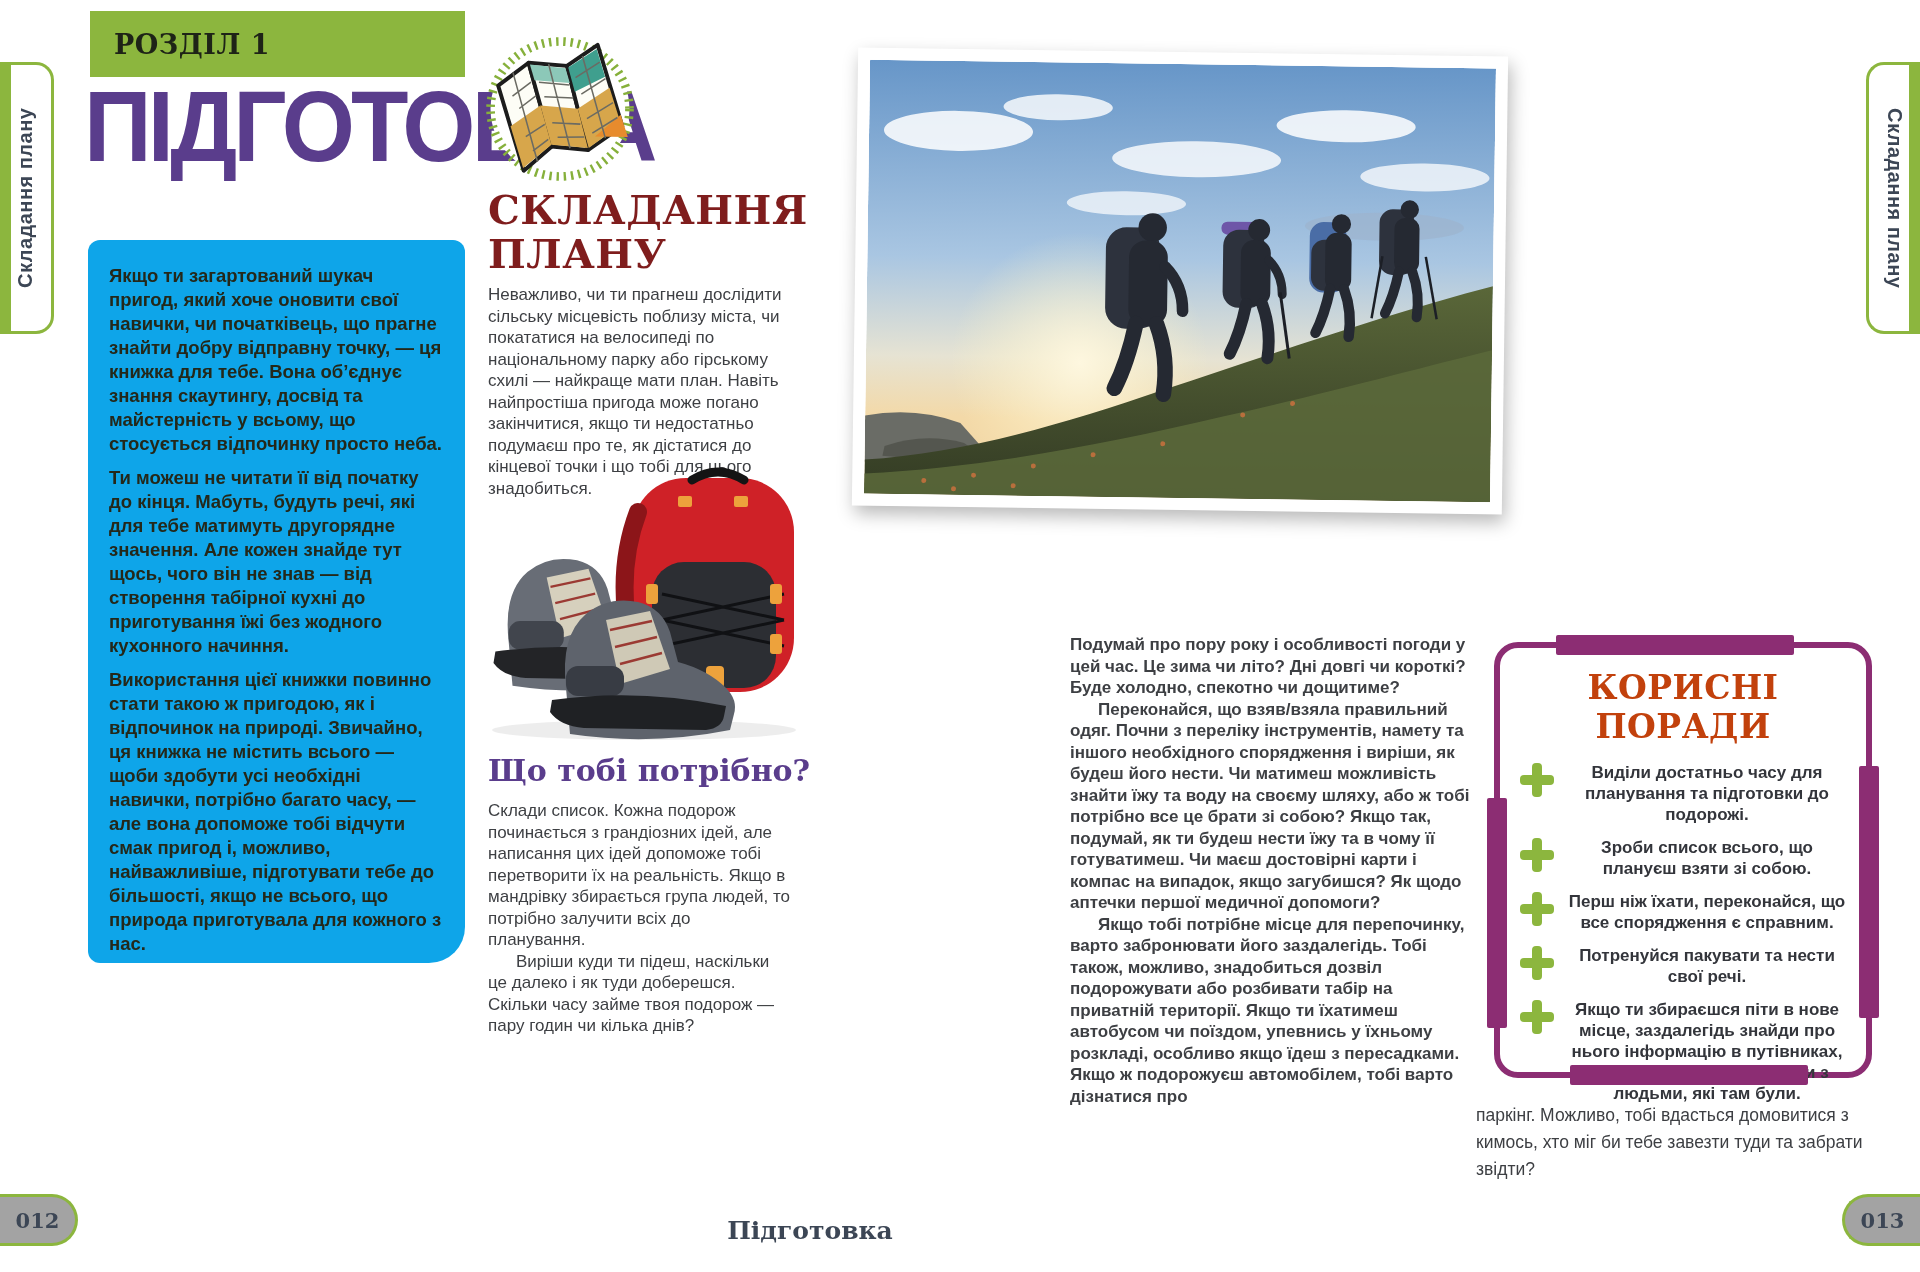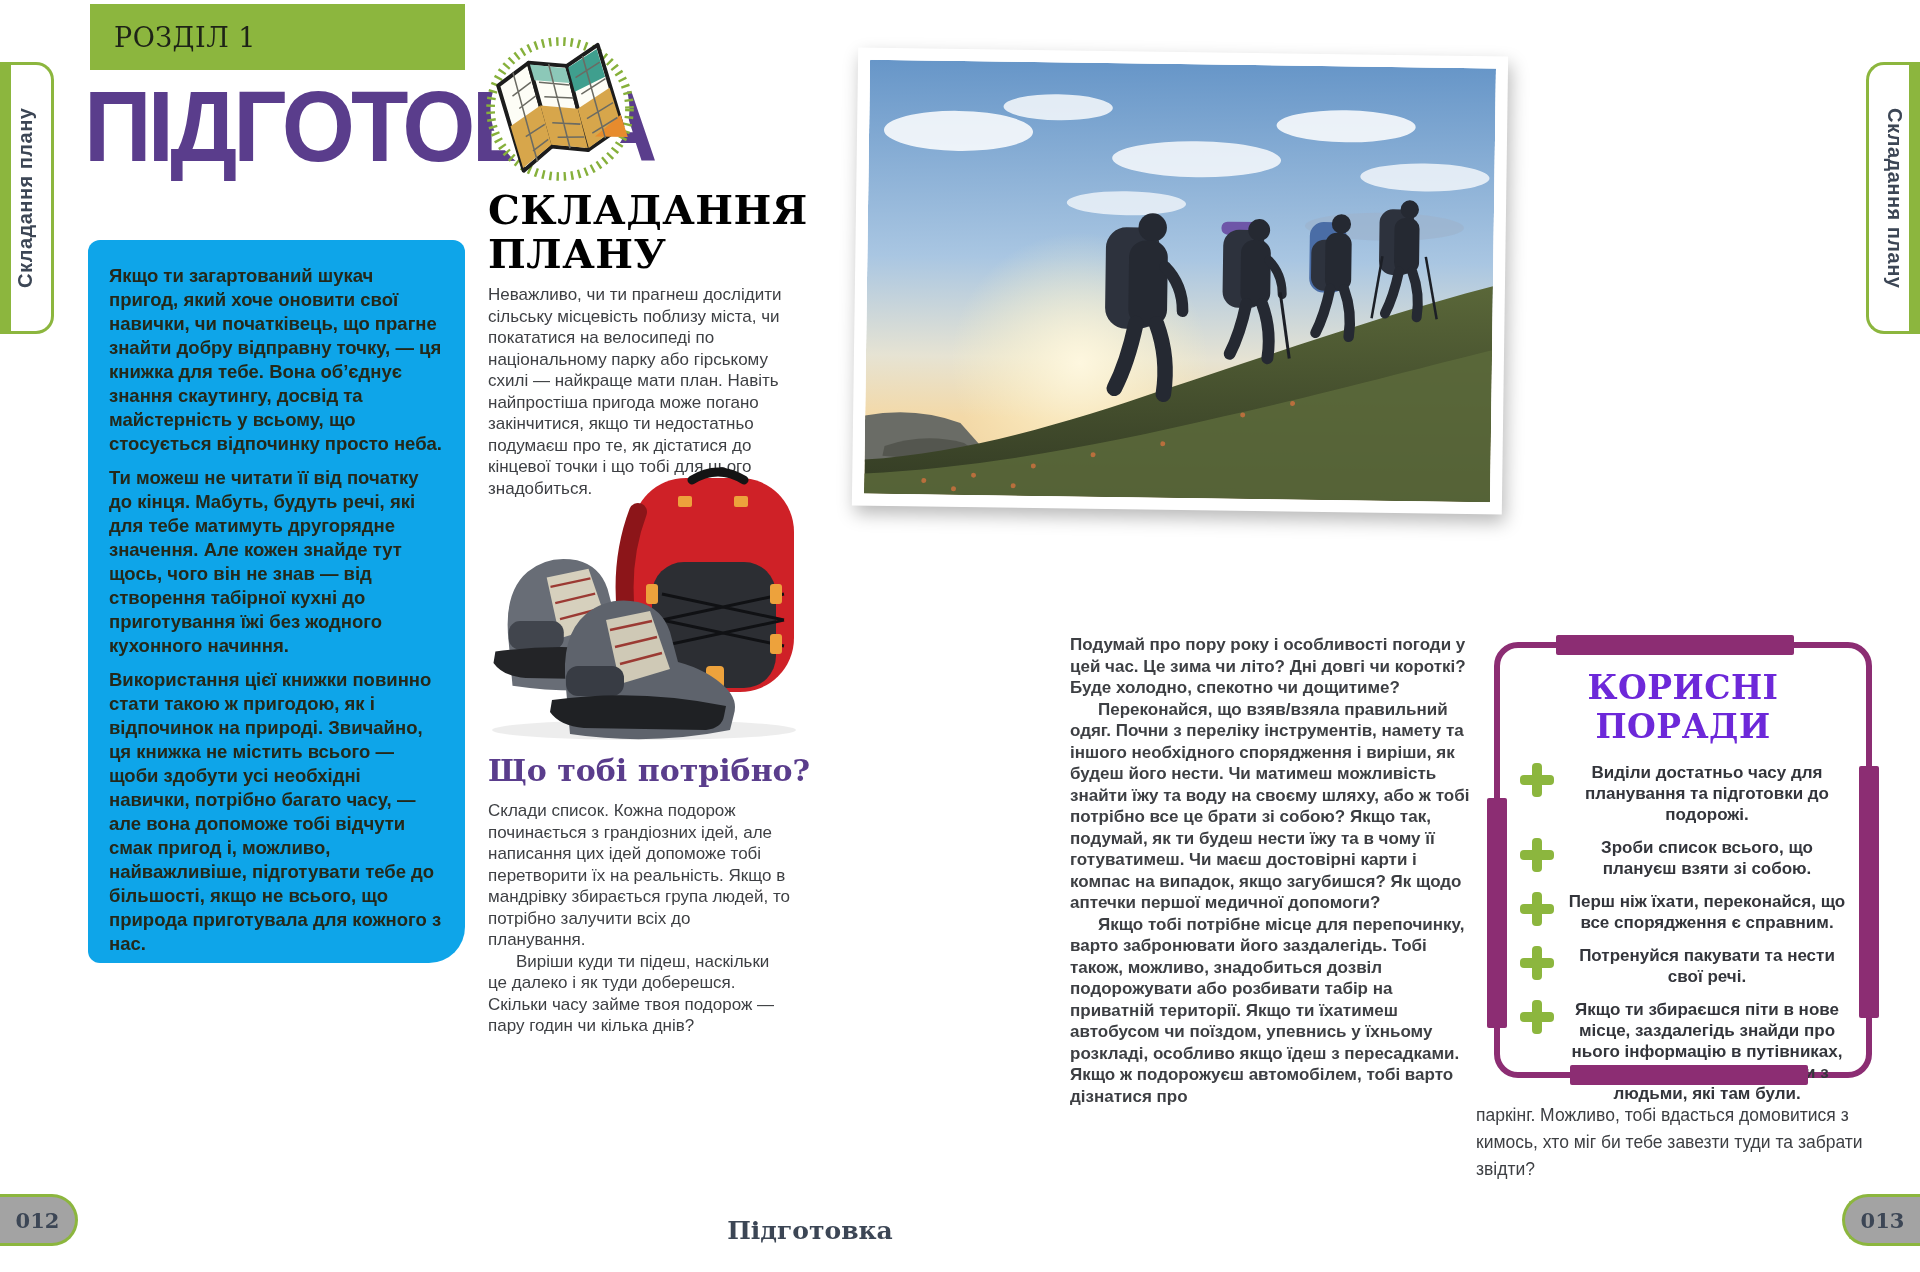--- a/index.html
+++ b/index.html
@@ -14,35 +14,35 @@
   .side-tab.right{right:0;border-right:none;border-radius:18px 0 0 18px;}
   .side-tab .strip{position:absolute;top:0;bottom:0;width:11px;background:#8cb63e;}
   .side-tab.left .strip{left:0;}
   .side-tab.right .strip{right:0;}
   .side-tab .vtext{position:absolute;top:0;left:0;right:0;bottom:0;display:flex;
             align-items:center;justify-content:center;font-weight:700;font-size:20px;
             color:#3c4655;letter-spacing:.5px;writing-mode:vertical-rl;}
   .side-tab.left .vtext{transform:rotate(180deg);}
 
   
-  .chapter-badge{left:90px;top:4px;width:375px;height:66px;background:#8cb63e;
+  .chapter-badge{left:90px;top:11px;width:375px;height:66px;background:#8cb63e;
             display:flex;align-items:center;padding-left:24px;box-sizing:border-box;
-            font-family:"DejaVu Serif",serif;font-weight:400;font-size:27px;color:#1e2317;
+            font-family:"DejaVu Serif",serif;font-weight:700;font-size:27px;color:#1e2317;
             letter-spacing:.5px;}
   .page-title{left:84px;top:76px;font-weight:800;font-size:100px;line-height:100px;
             color:#5a3d8c;letter-spacing:-4px;transform:scaleX(.94);transform-origin:left top;
             white-space:nowrap;}
   .intro-box{left:88px;top:240px;width:377px;height:723px;background:#0ea5e9;
             border-radius:12px 12px 36px 12px;padding:24px 21px;box-sizing:border-box;}
   .intro-box p{margin:0 0 10px;font-size:18.5px;line-height:24px;font-weight:700;color:#24281a;}
   .intro-box p:last-child{margin-bottom:0;}
 
   .map-icon{left:478px;top:30px;width:164px;height:158px;}
   .plan-heading{left:488px;top:188px;font-family:"DejaVu Serif",serif;font-weight:700;
-            font-size:40px;line-height:44px;color:#000000;letter-spacing:.5px;}
+            font-size:40px;line-height:44px;color:#7f1d1d;letter-spacing:.5px;}
   .body-col{font-size:17px;line-height:21.5px;color:#3d3f43;}
   .plan-lead{left:488px;top:284px;width:304px;}
   .gear-art{left:482px;top:466px;width:320px;height:280px;}
   .needs-heading{left:488px;top:753px;font-family:"DejaVu Serif",serif;font-weight:700;
             font-size:30px;color:#5a3d8c;}
   .needs-col{left:488px;top:800px;width:304px;}
   .needs-col p{margin:0;}
   .needs-col p + p{text-indent:28px;}
 
   .footer-tab{position:absolute;top:1194px;width:78px;height:52px;background:#a3a3a3;
@@ -65,21 +65,21 @@
   .rp-cont{left:1476px;top:1102px;width:404px;line-height:27px;font-size:17.5px;}
 
   .tips-box{left:1494px;top:642px;width:378px;height:436px;background:#fff;
             border:6px solid #8c2d73;border-radius:24px;box-sizing:border-box;}
   .tips-box .tab{position:absolute;background:#8c2d73;border-radius:2px;}
   .tab-top{left:56px;top:-13px;width:238px;height:20px;}
   .tab-bottom{left:70px;bottom:-13px;width:238px;height:20px;}
   .tab-rside{right:-13px;top:118px;width:20px;height:252px;}
   .tab-lside{left:-13px;top:150px;width:20px;height:230px;}
   .tips-title{margin-top:20px;text-align:center;font-family:"DejaVu Serif",serif;
-            font-weight:700;font-size:33px;color:#6d28d9;letter-spacing:.5px;}
+            font-weight:700;font-size:33px;color:#c2410c;letter-spacing:.5px;}
   .tips-list{margin:16px 18px 0 20px;text-align:center;}
   .tip{display:flex;align-items:flex-start;gap:12px;margin-bottom:12px;}
   .tip-text{font-size:17px;line-height:21px;font-weight:700;color:#33353b;}
   .plus{position:relative;width:34px;height:34px;flex:none;margin-top:1px;}
   .plus::before{content:"";position:absolute;left:0;top:12px;width:34px;height:10px;
             background:#8cb63e;border-radius:4px;}
   .plus::after{content:"";position:absolute;left:12px;top:0;width:10px;height:34px;
             background:#8cb63e;border-radius:4px;}
 </style>
 </head>

